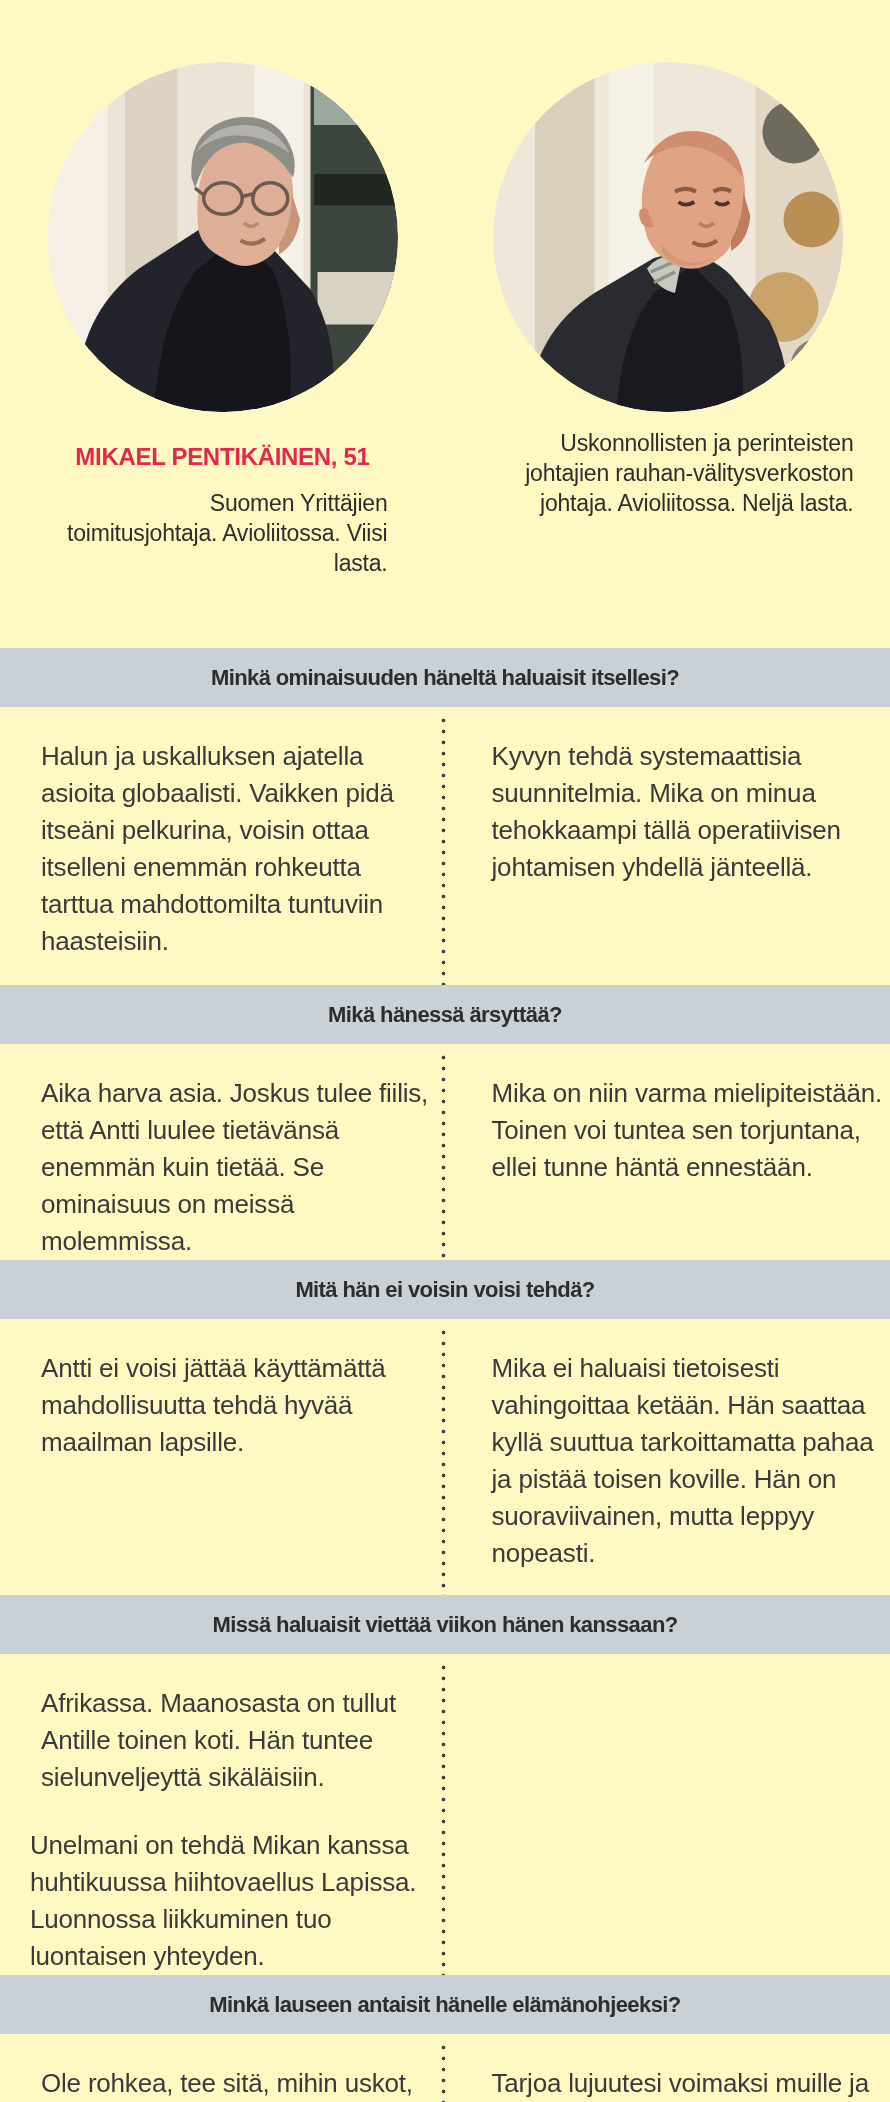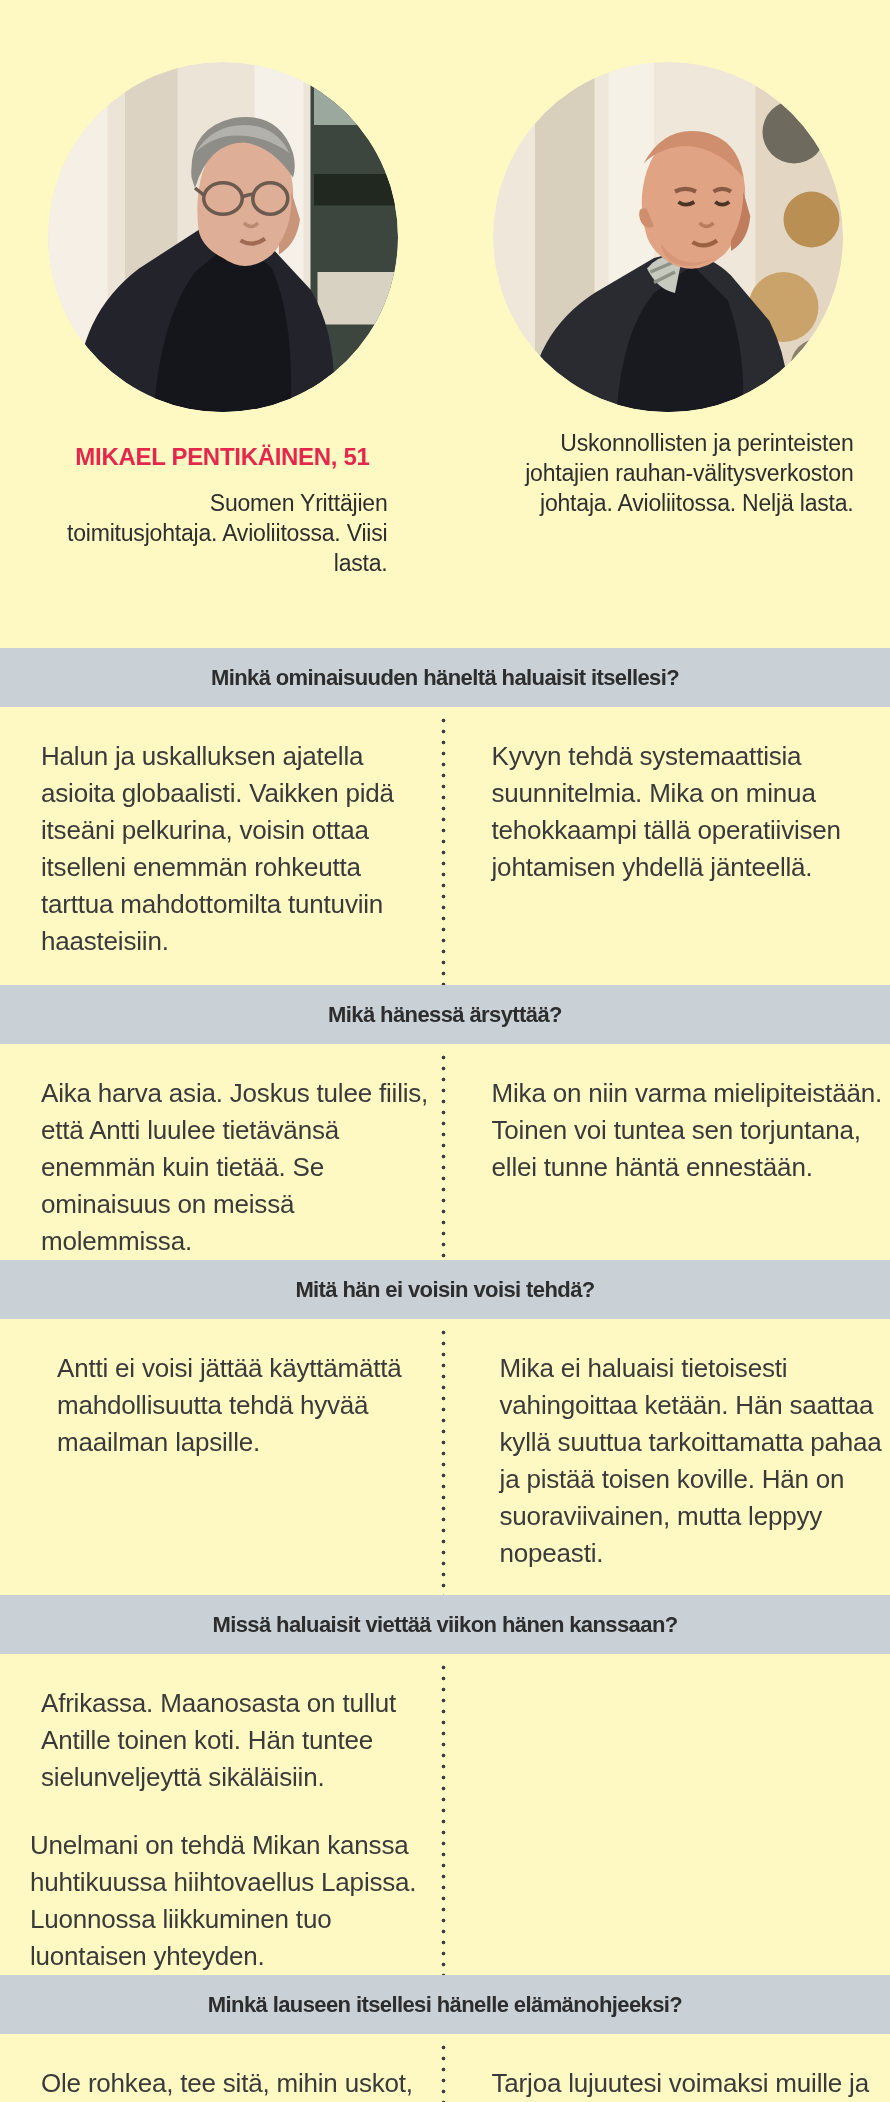--- a/index.html
+++ b/index.html
@@ -18,21 +18,21 @@
                  color:#2e2e2e; text-align:right; letter-spacing:-0.2px; }
   .person:nth-child(1) .person-desc { max-width:330px; }
   .person:nth-child(2) .person-desc { max-width:372px; }
 
   
   .qbar { height:59px; background:#c9d1d6; display:flex; align-items:center; justify-content:center; }
   .qbar span { font-size:22px; font-weight:700; color:#2d2d2d; letter-spacing:-0.6px; }
   .answers { position:relative; display:flex; }
   .answers.s1 { min-height:278px; }
   .answers.s2 { min-height:199px; }
-  .answers.s3 { min-height:276px;padding-left:16px; }
+  .answers.s3 { min-height:276px; }
   .answers.s4 { min-height:221px;flex-direction:column; }
   .answers.s5 { min-height:168px; }
   .answer { width:445px; font-size:26px; line-height:37px; letter-spacing:-0.2px; padding-top:31px; }
   .answer.left  { padding-left:8px;  padding-right:28px;margin-left:33px; }
   .answer.right { padding-left:30px; padding-right:4px; }
   .dotline { position:absolute; left:calc(50% - 4px); top:8px; bottom:0; width:5px;
              background-image:radial-gradient(circle, #3f3f3f 1.8px, rgba(0,0,0,0) 2.1px);
              background-size:5px 11px; background-repeat:repeat-y; }
 </style>
 </head>
@@ -167,21 +167,21 @@
     </div>
     <div class="answers s4">
       <div class="answer left">Afrikassa. Maanosasta on tullut Antille toinen koti. Hän tuntee sielunveljeyttä sikäläisiin.</div>
       <div class="dotline"></div>
       <div class="answer right">Unelmani on tehdä Mikan kanssa huhtikuussa hiihtovaellus Lapissa. Luonnossa liikkuminen tuo luontaisen yhteyden.</div>
     </div>
   </div>
 
   <div>
     <div class="qbar">
-      <span>Minkä lauseen itsellesi hänelle elämänohjeeksi?</span>
+      <span>Minkä lauseen antaisit hänelle elämänohjeeksi?</span>
     </div>
     <div class="answers s5">
       <div class="answer left">Ole rohkea, tee sitä, mihin uskot, mutta pidä itsestäsi huolta. Antti kulkee välillä jaksamisensa rajoilla.</div>
       <div class="dotline"></div>
       <div class="answer right">Tarjoa lujuutesi voimaksi muille ja usko heissä olevaan hyvyyteen.</div>
     </div>
   </div>
 
 </div>
 

